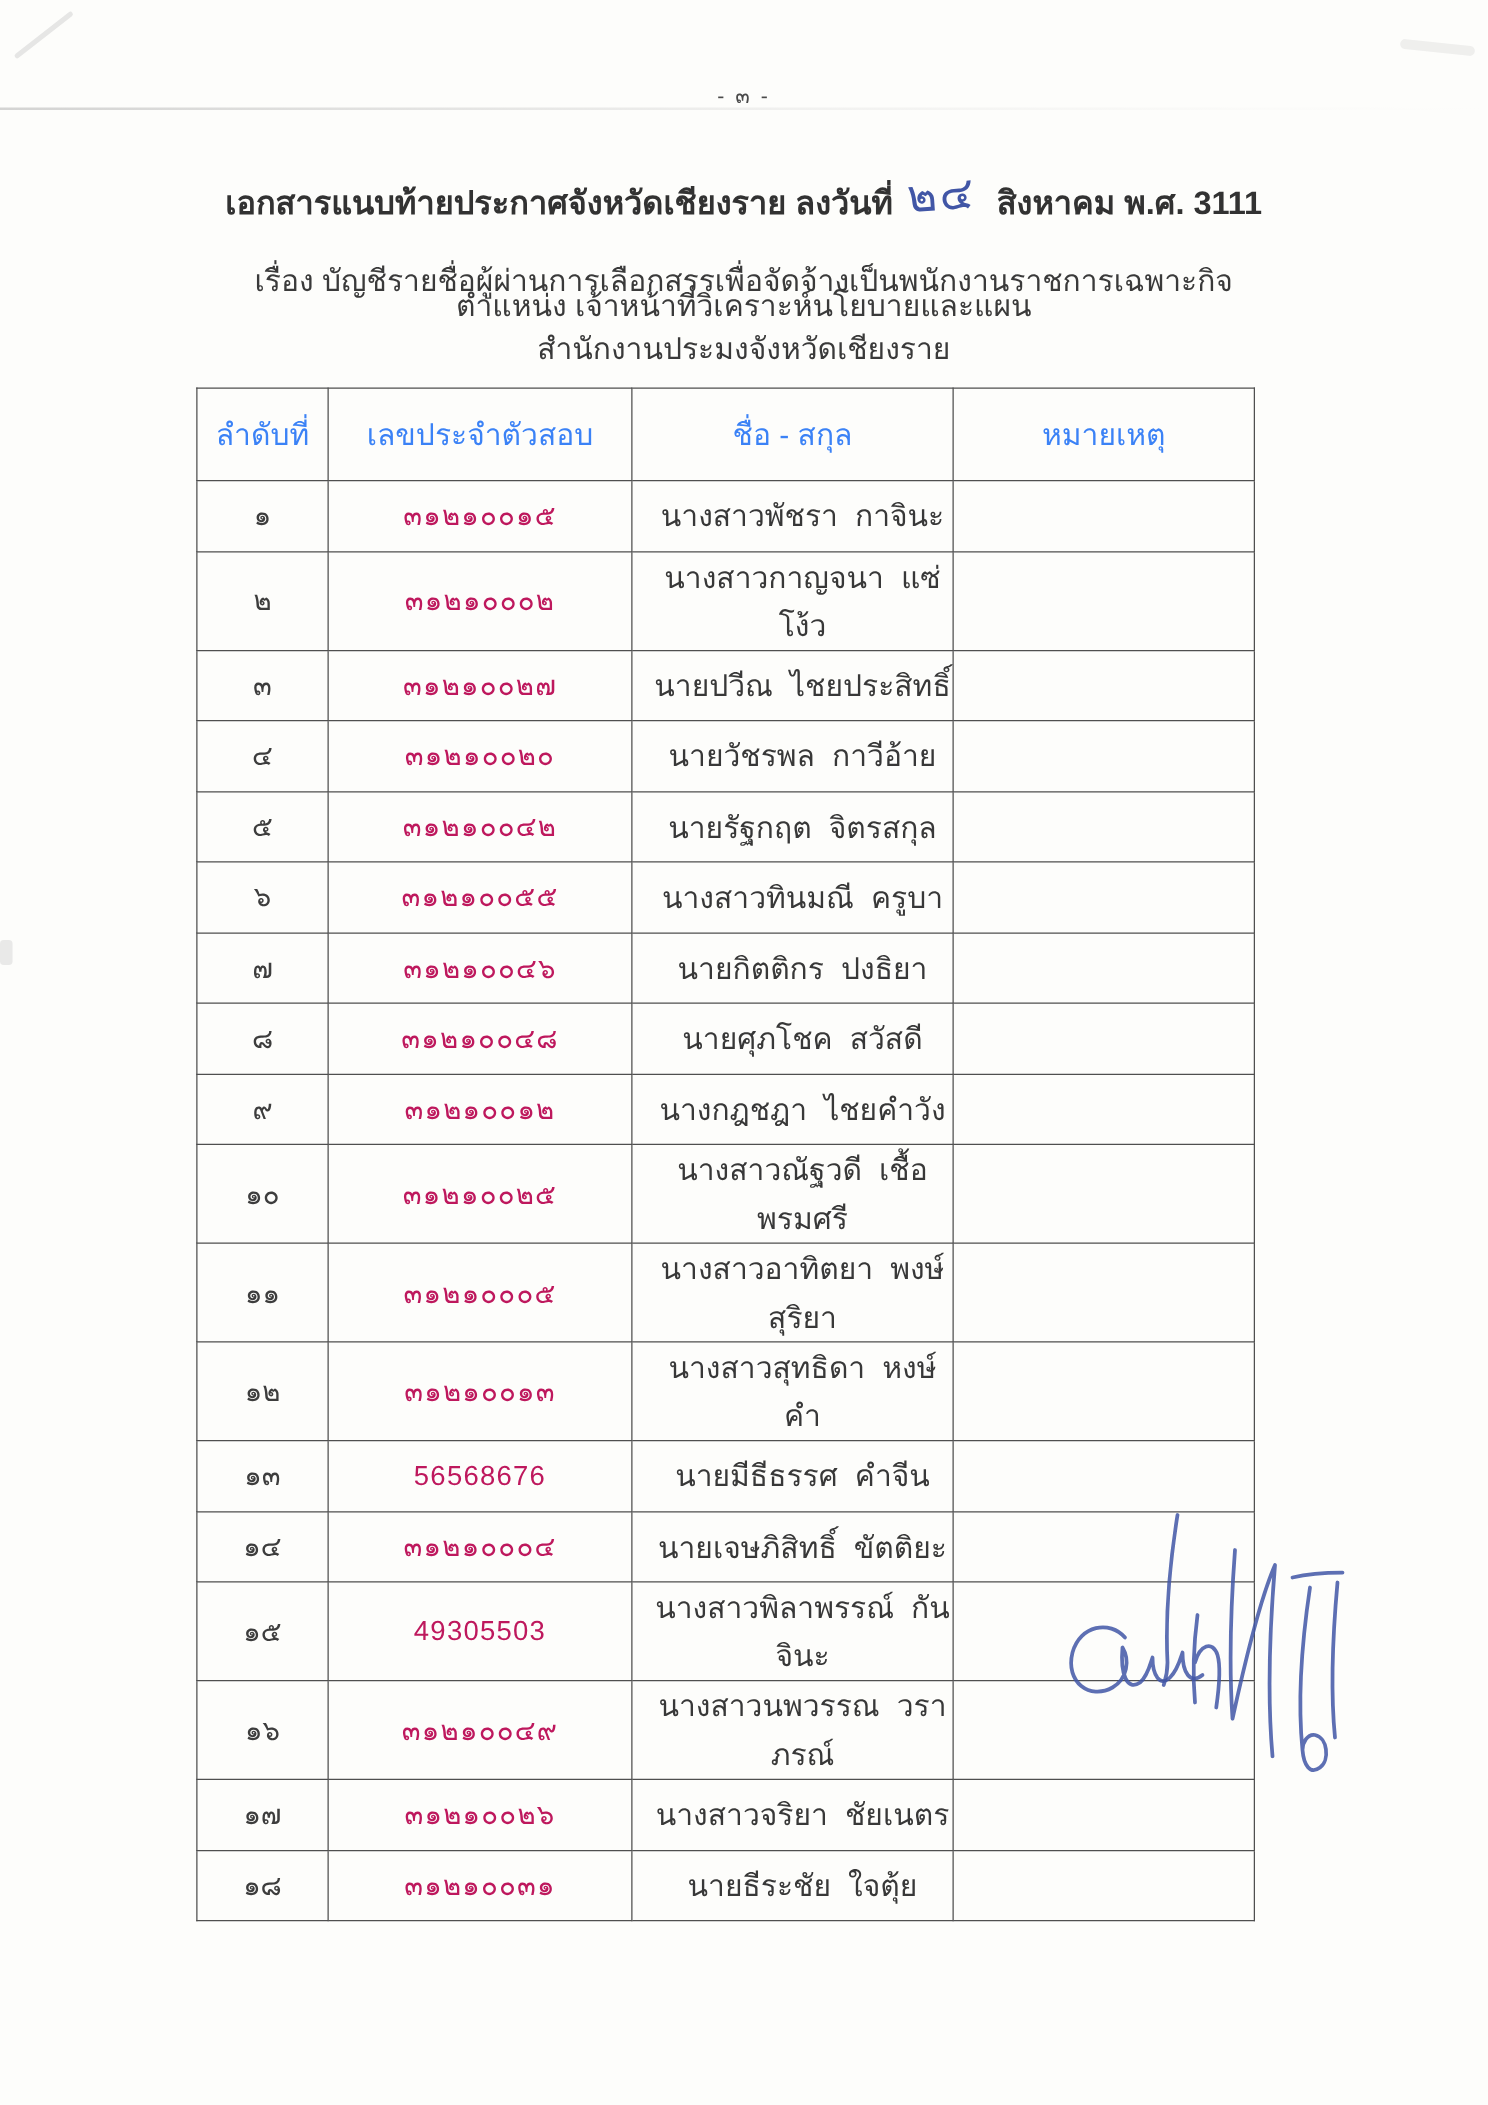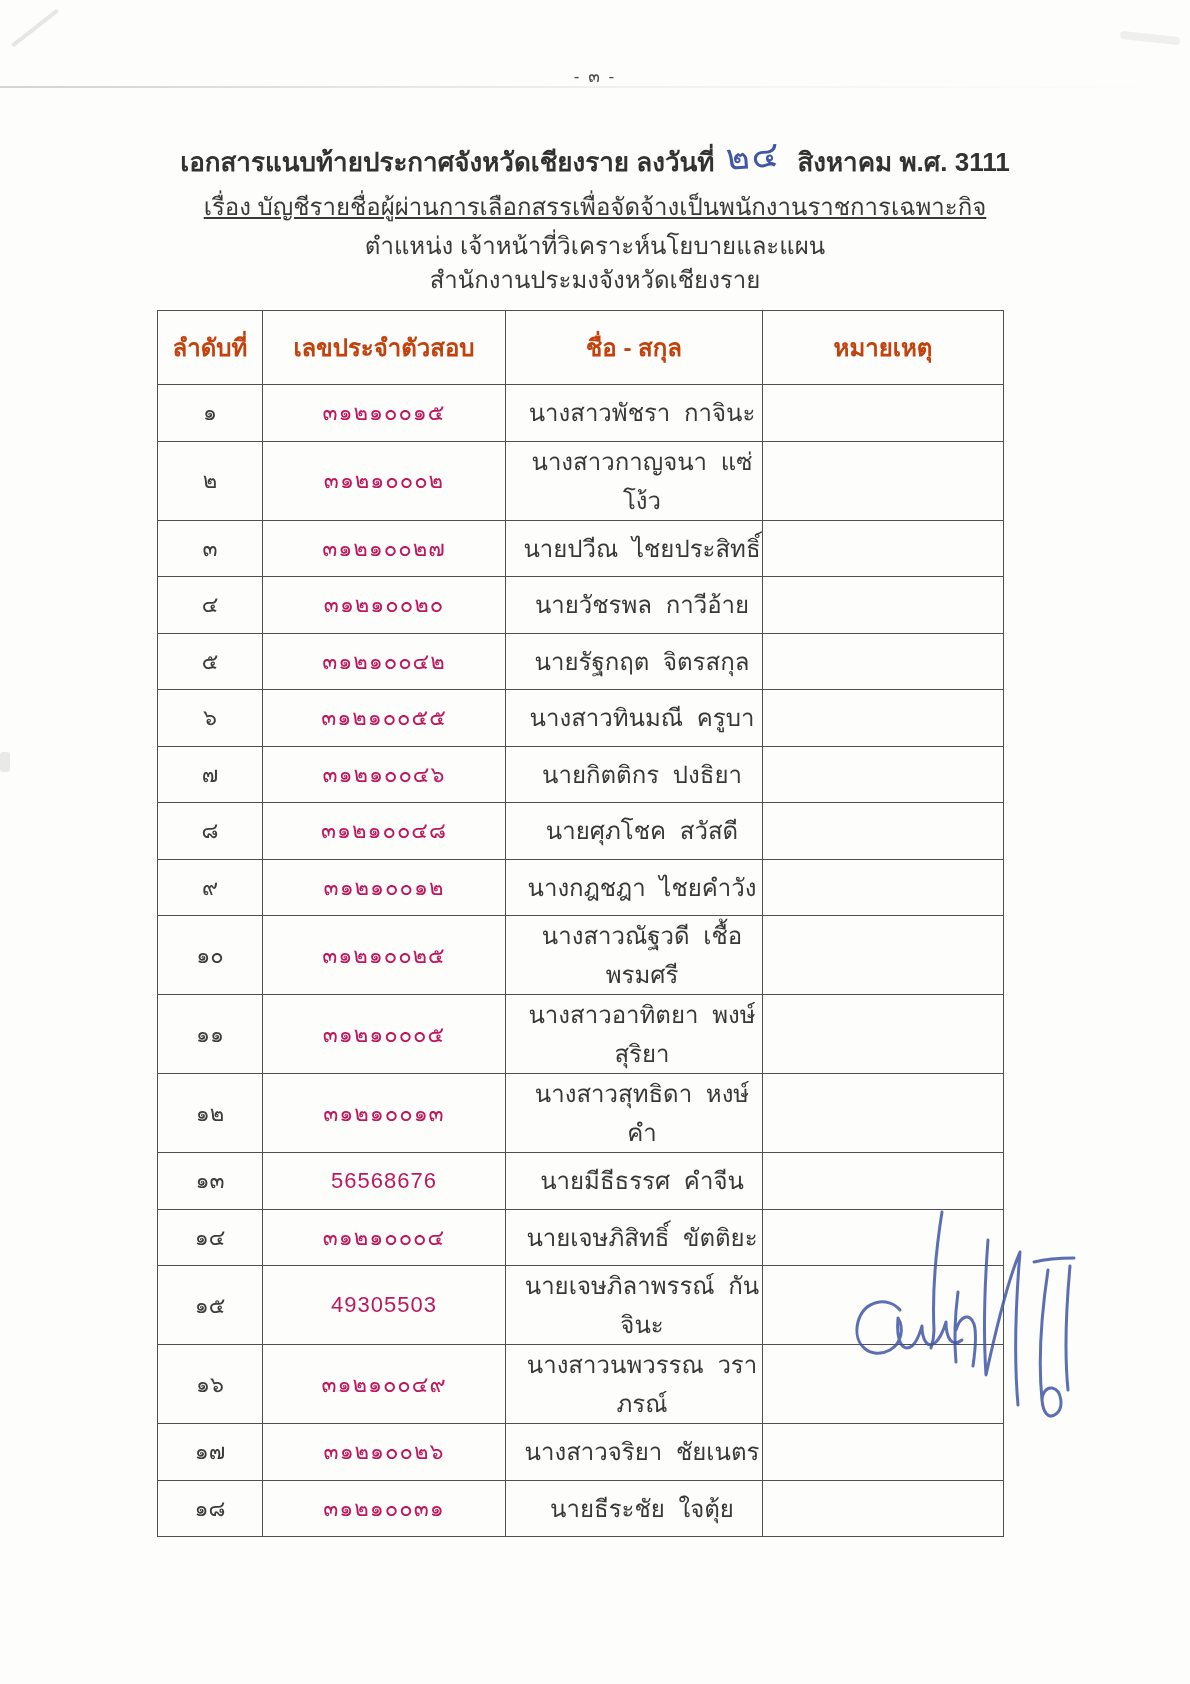--- a/index.html
+++ b/index.html
@@ -79,21 +79,21 @@
   }
   .title-2, .title-3, .title-4 {
     position: absolute;
     left: 0;
     width: 100%;
     text-align: center;
     font-size: 24px;
     color: #3a3a3a;
     line-height: 34px;
   }
-  .title-2 { top: 190px; text-decoration: underline; }
+  .title-2 { top: 209px; }
   .title-3 { top: 229px; }
   .title-4 { top: 263px; }
 
   table.roster {
     position: absolute;
     left: 157px;
     top: 310px;
     width: 846px;
     border-collapse: collapse;
     table-layout: fixed;
@@ -101,23 +101,23 @@
   table.roster col.c1 { width: 105px; }
   table.roster col.c2 { width: 243px; }
   table.roster col.c3 { width: 257px; }
   table.roster col.c4 { width: 241px; }
   table.roster th, table.roster td {
     border: 1.5px solid #4f4f4f;
     background: transparent;
   }
   table.roster th {
     height: 74px;
-    font-weight: bold;
+    font-weight: normal;
     font-size: 24px;
-    color: #c2410c;
+    color: #3b82f6;
     text-align: center;
     vertical-align: middle;
   }
   table.roster td {
     height: 56.5px;
     vertical-align: middle;
   }
   td.c-no {
     text-align: center;
     font-size: 22px;
@@ -284,21 +284,21 @@
         <tr>
           <td class="c-no">๑๔</td>
           <td class="c-id">๓๑๒๑๐๐๐๔</td>
           <td class="c-name">นายเจษภิสิทธิ์ ขัตติยะ</td>
           <td class="c-remark"></td>
         </tr>
 
         <tr>
           <td class="c-no">๑๕</td>
           <td class="c-id">49305503</td>
-          <td class="c-name">นายเจษภิลาพรรณ์ กันจินะ</td>
+          <td class="c-name">นางสาวพิลาพรรณ์ กันจินะ</td>
           <td class="c-remark"></td>
         </tr>
 
         <tr>
           <td class="c-no">๑๖</td>
           <td class="c-id">๓๑๒๑๐๐๔๙</td>
           <td class="c-name">นางสาวนพวรรณ วราภรณ์</td>
           <td class="c-remark"></td>
         </tr>
 

